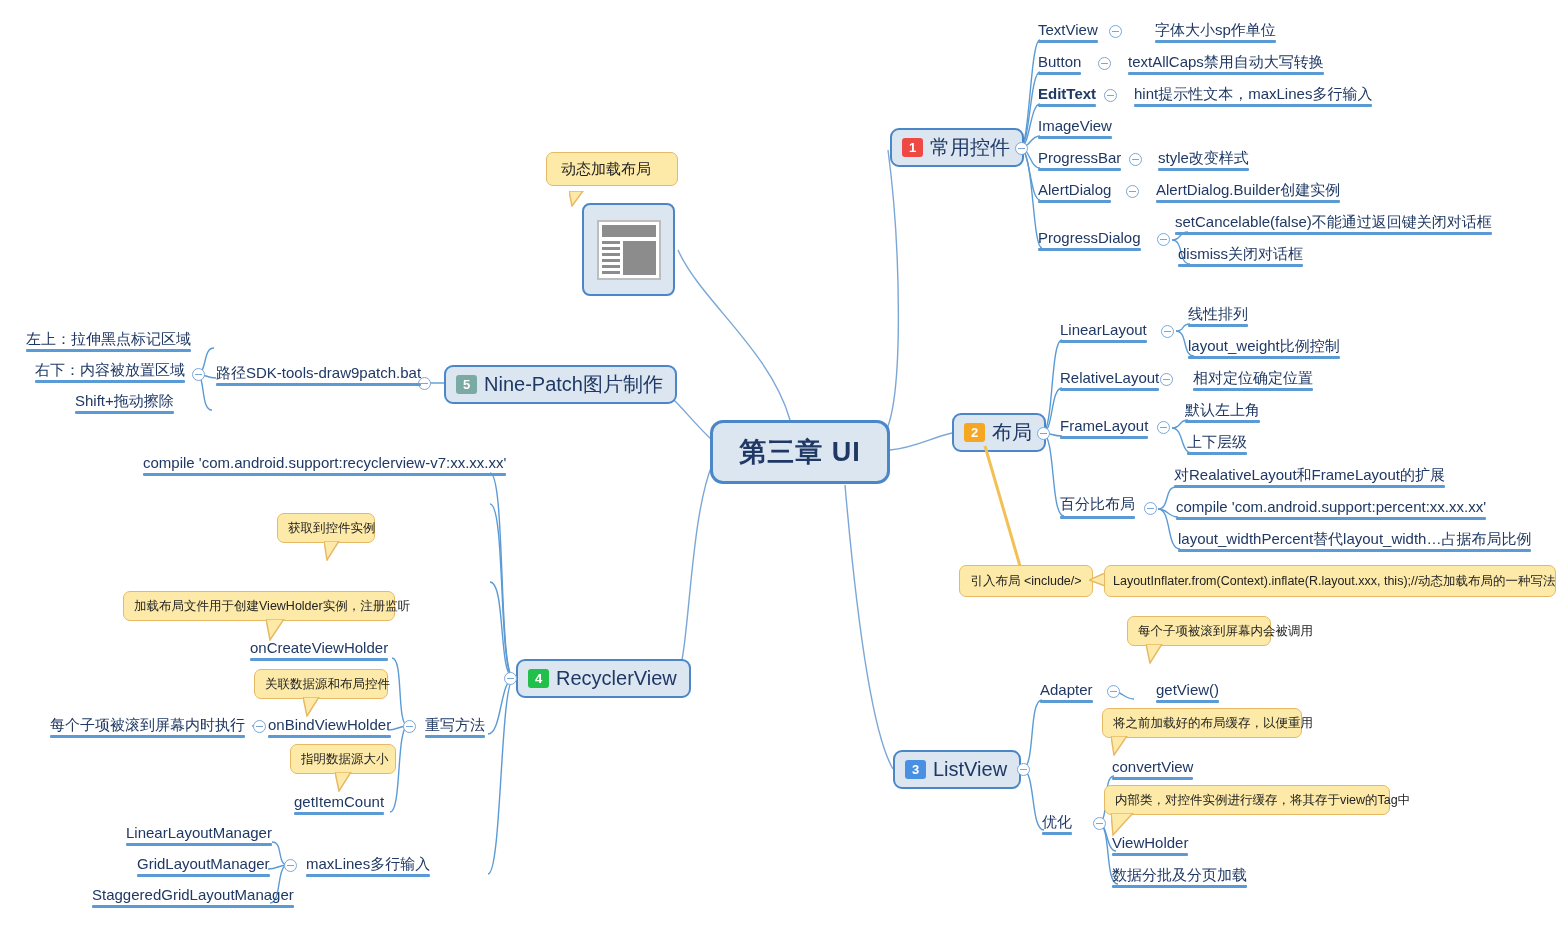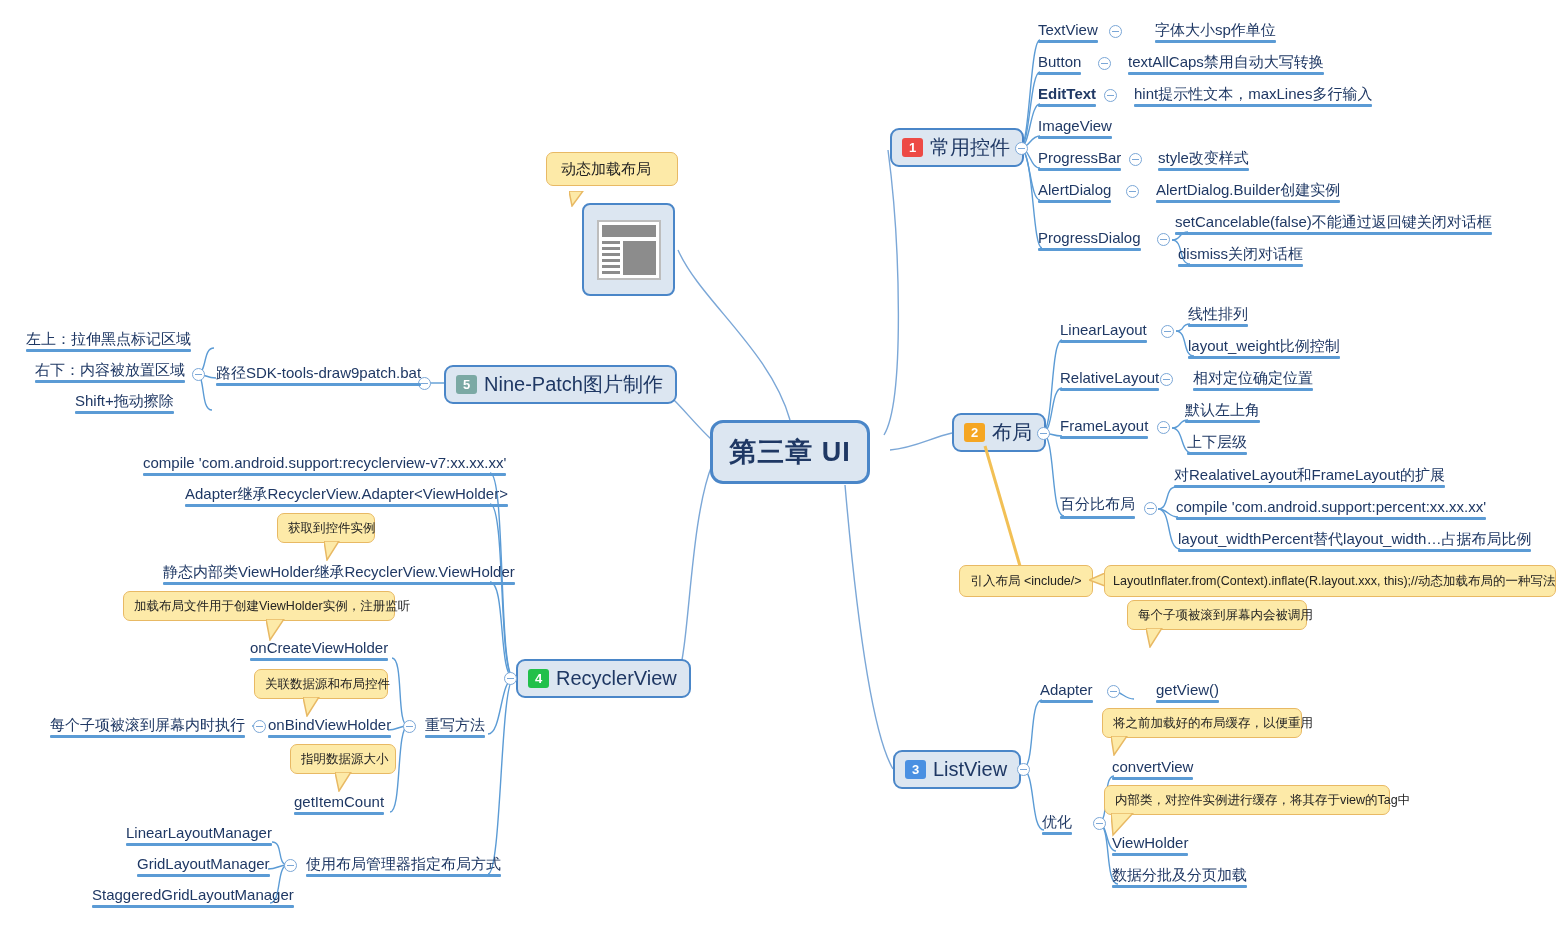--- a/index.html
+++ b/index.html
@@ -185,21 +185,21 @@
     </g>
 
     <g fill="none" stroke="#5b9bd5" stroke-width="1.4">
       <path d="M445,383 L424,383"></path>
       <path d="M196,374 C208,374 202,348 214,348"></path>
       <path d="M196,374 C206,374 206,378 216,378"></path>
       <path d="M196,374 C206,374 200,410 212,410"></path>
     </g>
   </svg>
 
-  <div id="center" style="left:710px;top:420px;width:160px;height:64px;">
+  <div id="center" style="left:710px;top:420px;width:180px;height:64px;">
     <span>第三章 UI</span>
   </div>
 
   <div class="note big" style="left:546px;top:152px;width:132px;">
     <span>动态加载布局</span>
     <svg width="16" height="16" style="position:absolute;left:22px;top:38px;">
       <polygon points="0,0 14,0 3,15" fill="#fdeaa8" stroke="#e8b964" stroke-width="1.5"></polygon>
     </svg>
   </div>
 
@@ -334,21 +334,21 @@
   <div class="note" style="left:1104px;top:565px;width:452px;padding:7px 8px;">
     <span>LayoutInflater.from(Context).inflate(R.layout.xxx, this);//动态加载布局的一种写法</span>
   </div>
 
   <div class="topic" style="left:1040px;top:681px;">
     <span>Adapter</span><span class="bar"></span></div>
   <div class="knob" style="left:1107px;top:685px;"></div>
   <div class="topic" style="left:1136px;top:681px;margin-left:20px;">
     <span>getView()</span><span class="bar"></span></div>
 
-  <div class="note" style="left:1127px;top:600px;width:180px;text-align:center;">
+  <div class="note" style="left:1127px;top:616px;width:144px;text-align:center;">
     <span>每个子项被滚到屏幕内会被调用</span>
     <svg width="20" height="20" style="position:absolute;left:18px;top:27px;">
       <polygon points="0,0 16,0 4,19" fill="#fdeaa8" stroke="#e8b964" stroke-width="1.5"></polygon>
     </svg>
   </div>
 
   <div class="topic" style="left:1042px;top:813px;">
     <span>优化</span><span class="bar"></span></div>
   <div class="knob" style="left:1093px;top:817px;"></div>
 
@@ -368,24 +368,22 @@
 
   <div class="note" style="left:1104px;top:785px;width:286px;text-align:left;">
     <span>内部类，对控件实例进行缓存，将其存于view的Tag中</span>
     <svg width="28" height="24" style="position:absolute;left:6px;top:27px;">
       <polygon points="0,0 22,0 2,22" fill="#fdeaa8" stroke="#e8b964" stroke-width="1.5"></polygon>
     </svg>
   </div>
 
   <div class="topic" style="left:143px;top:454px;">
     <span>compile 'com.android.support:recyclerview-v7:xx.xx.xx'</span><span class="bar"></span></div>
-  <div class="topic" style="left:185px;top:485px;">
-    <span>Adapter继承RecyclerView.Adapter&lt;ViewHolder&gt;</span><span class="bar"></span></div>
   <div class="topic" style="left:163px;top:563px;">
-    <span>静态内部类ViewHolder继承RecyclerView.ViewHolder</span><span class="bar"></span></div>
+    <span class="bar"></span></div>
 
   <div class="note" style="left:277px;top:513px;width:98px;text-align:center;">
     <span>获取到控件实例</span>
     <svg width="20" height="20" style="position:absolute;left:46px;top:27px;">
       <polygon points="0,0 15,0 3,19" fill="#fdeaa8" stroke="#e8b964" stroke-width="1.5"></polygon>
     </svg>
   </div>
 
   <div class="note" style="left:123px;top:591px;width:272px;text-align:center;">
     <span>加载布局文件用于创建ViewHolder实例，注册监听</span>
@@ -424,21 +422,21 @@
     <span>getItemCount</span><span class="bar"></span></div>
 
   <div class="topic" style="left:126px;top:824px;">
     <span>LinearLayoutManager</span><span class="bar"></span></div>
   <div class="topic" style="left:137px;top:855px;">
     <span>GridLayoutManager</span><span class="bar"></span></div>
   <div class="topic" style="left:92px;top:886px;">
     <span>StaggeredGridLayoutManager</span><span class="bar"></span></div>
   <div class="knob" style="left:284px;top:859px;"></div>
   <div class="topic" style="left:306px;top:855px;">
-    <span>使用布局管理器指定布局方式</span><span class="bar"></span></div>
+    <span>maxLines多行输入</span><span class="bar"></span></div>
 
   <div class="topic" style="left:216px;top:364px;">
     <span>路径SDK-tools-draw9patch.bat</span><span class="bar"></span></div>
   <div class="knob" style="left:192px;top:368px;"></div>
 
   <div class="topic" style="left:26px;top:330px;">
     <span>左上：拉伸黑点标记区域</span><span class="bar"></span></div>
   <div class="topic" style="left:35px;top:361px;">
     <span>右下：内容被放置区域</span><span class="bar"></span></div>
   <div class="topic" style="left:75px;top:392px;">

